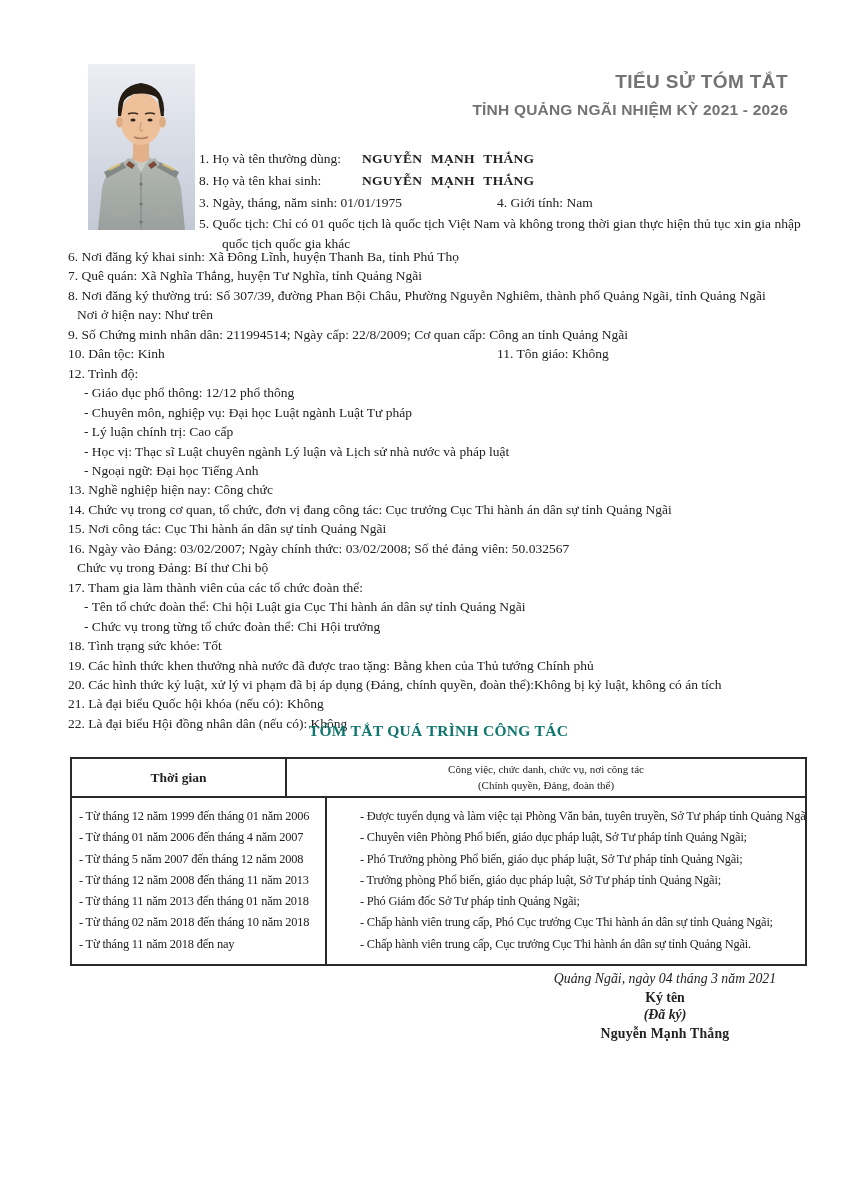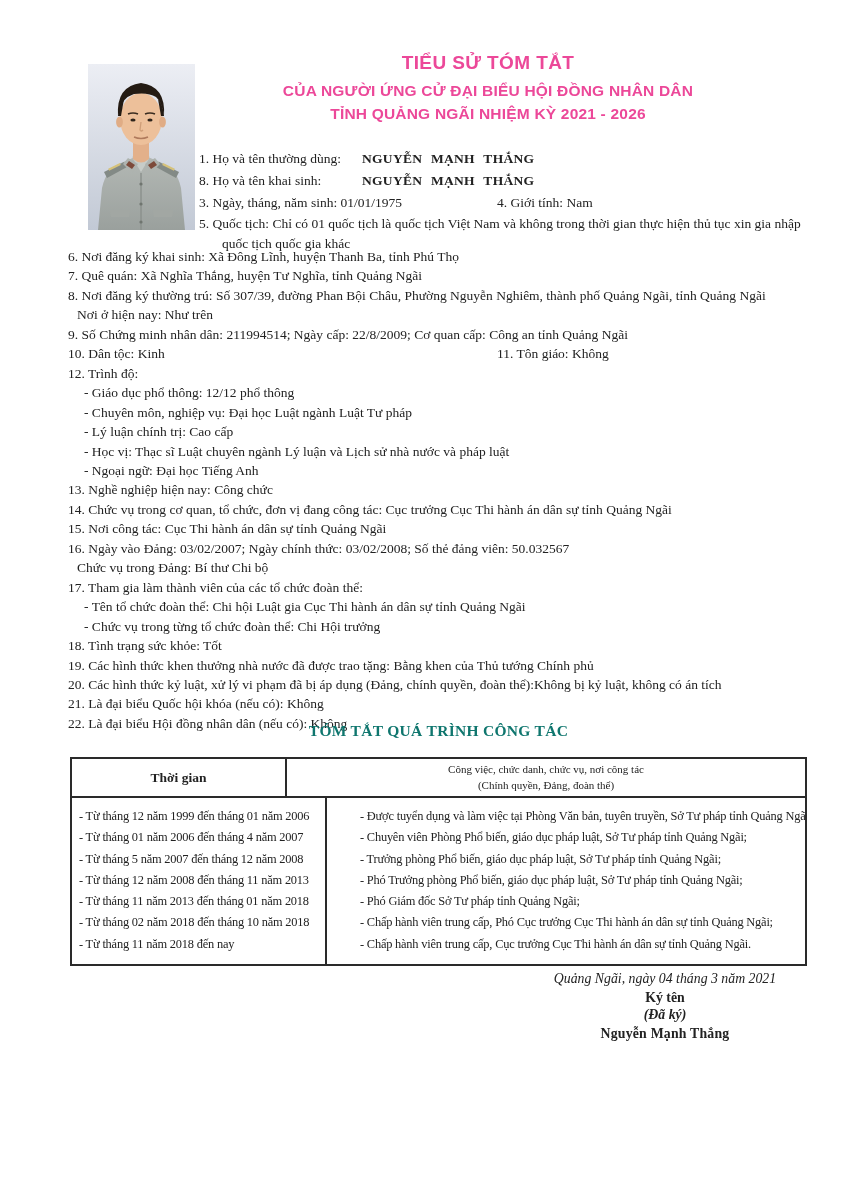--- a/index.html
+++ b/index.html
@@ -8,25 +8,25 @@
     position: relative;
     width: 848px;
     height: 1200px;
     background: #ffffff;
     overflow: hidden;
     font-family: "Liberation Serif", "DejaVu Serif", serif;
     color: #222222;
   }
   
   .doc-header {
-    position: absolute; left: 188px; top: 52px; width: 600px;
-    text-align: center;
+    position: absolute; left: 188px; top: 71px; width: 600px;
+    text-align: right;
     font-family: "Liberation Sans", "DejaVu Sans", sans-serif;
     font-weight: 700;
-    color: #ec4899;
+    color: #737373;
   }
   .doc-title  { font-size: 19px; letter-spacing: .4px; margin-bottom: 8px; }
   .doc-sub    { font-size: 15.5px; margin-bottom: 5px; letter-spacing: .2px; }
   
   .photo { position: absolute; left: 88px; top: 64px; width: 107px; height: 166px; }
   .photo svg { display: block; width: 100%; height: 100%; }
   
   .personal { position: absolute; left: 199px; top: 148px; width: 613px; font-size: 13.5px; }
   .pline { position: relative; line-height: 22px; }
   .pline.hang { line-height: 19.5px; padding-left: 23px; text-indent: -23px; }
@@ -118,21 +118,20 @@
       <path d="M57,50 Q62,48 67,50" stroke="#3a2c20" stroke-width="1.6" fill="none"></path>
       <ellipse cx="45" cy="56" rx="2.6" ry="1.5" fill="#2e241b"></ellipse>
       <ellipse cx="62" cy="56" rx="2.6" ry="1.5" fill="#2e241b"></ellipse>
       <path d="M53,58 L52,66 Q53,68 55,66" stroke="#cf9e78" stroke-width="1.3" fill="none"></path>
       <path d="M46,73 Q53,76 60,73" stroke="#b07a5c" stroke-width="1.6" fill="none"></path>
     </svg>
   </div>
 
   <div class="doc-header">
     <div class="doc-title">TIỂU SỬ TÓM TẮT</div>
-    <div class="doc-sub">CỦA NGƯỜI ỨNG CỬ ĐẠI BIỂU HỘI ĐỒNG NHÂN DÂN</div>
     <div class="doc-sub">TỈNH QUẢNG NGÃI NHIỆM KỲ 2021 - 2026</div>
   </div>
 
   <div class="personal">
       <div class="pline"><span>1. Họ và tên thường dùng:</span><span class="val" style="left: 163px;">NGUYỄN MẠNH THẮNG</span></div>
       <div class="pline"><span>8. Họ và tên khai sinh:</span><span class="val" style="left: 163px;">NGUYỄN MẠNH THẮNG</span></div>
       <div class="pline"><span>3. Ngày, tháng, năm sinh: 01/01/1975</span><span class="rcol" style="left: 298px;">4. Giới tính: Nam</span></div>
       <div class="pline hang"><span>5. Quốc tịch: Chỉ có 01 quốc tịch là quốc tịch Việt Nam và không trong thời gian thực hiện thủ tục xin gia nhập quốc tịch quốc gia khác</span></div>
     </div>
 
@@ -180,22 +179,22 @@
           <div class="wt-line">- Từ tháng 01 năm 2006 đến tháng 4 năm 2007</div>
           <div class="wt-line">- Từ tháng 5 năm 2007 đến tháng 12 năm 2008</div>
           <div class="wt-line">- Từ tháng 12 năm 2008 đến tháng 11 năm 2013</div>
           <div class="wt-line">- Từ tháng 11 năm 2013 đến tháng 01 năm 2018</div>
           <div class="wt-line">- Từ tháng 02 năm 2018 đến tháng 10 năm 2018</div>
           <div class="wt-line">- Từ tháng 11 năm 2018 đến nay</div>
         </div>
       <div class="wt-c2">
           <div class="wt-line">- Được tuyển dụng và làm việc tại Phòng Văn bản, tuyên truyền, Sở Tư pháp tỉnh Quảng Ngãi;</div>
           <div class="wt-line">- Chuyên viên Phòng Phổ biến, giáo dục pháp luật, Sở Tư pháp tỉnh Quảng Ngãi;</div>
+          <div class="wt-line">- Phó Trưởng phòng Phổ biến, giáo dục pháp luật, Sở Tư pháp tỉnh Quảng Ngãi;</div>
           <div class="wt-line">- Trưởng phòng Phổ biến, giáo dục pháp luật, Sở Tư pháp tỉnh Quảng Ngãi;</div>
-          <div class="wt-line">- Phó Trưởng phòng Phổ biến, giáo dục pháp luật, Sở Tư pháp tỉnh Quảng Ngãi;</div>
           <div class="wt-line">- Phó Giám đốc Sở Tư pháp tỉnh Quảng Ngãi;</div>
           <div class="wt-line">- Chấp hành viên trung cấp, Phó Cục trưởng Cục Thi hành án dân sự tỉnh Quảng Ngãi;</div>
           <div class="wt-line">- Chấp hành viên trung cấp, Cục trưởng Cục Thi hành án dân sự tỉnh Quảng Ngãi.</div>
         </div>
     </div>
   </div>
 
   <div class="signature">
     <div class="sig-date">Quảng Ngãi, ngày 04 tháng 3 năm 2021</div>
     <div class="sig-kyten">Ký tên</div>

